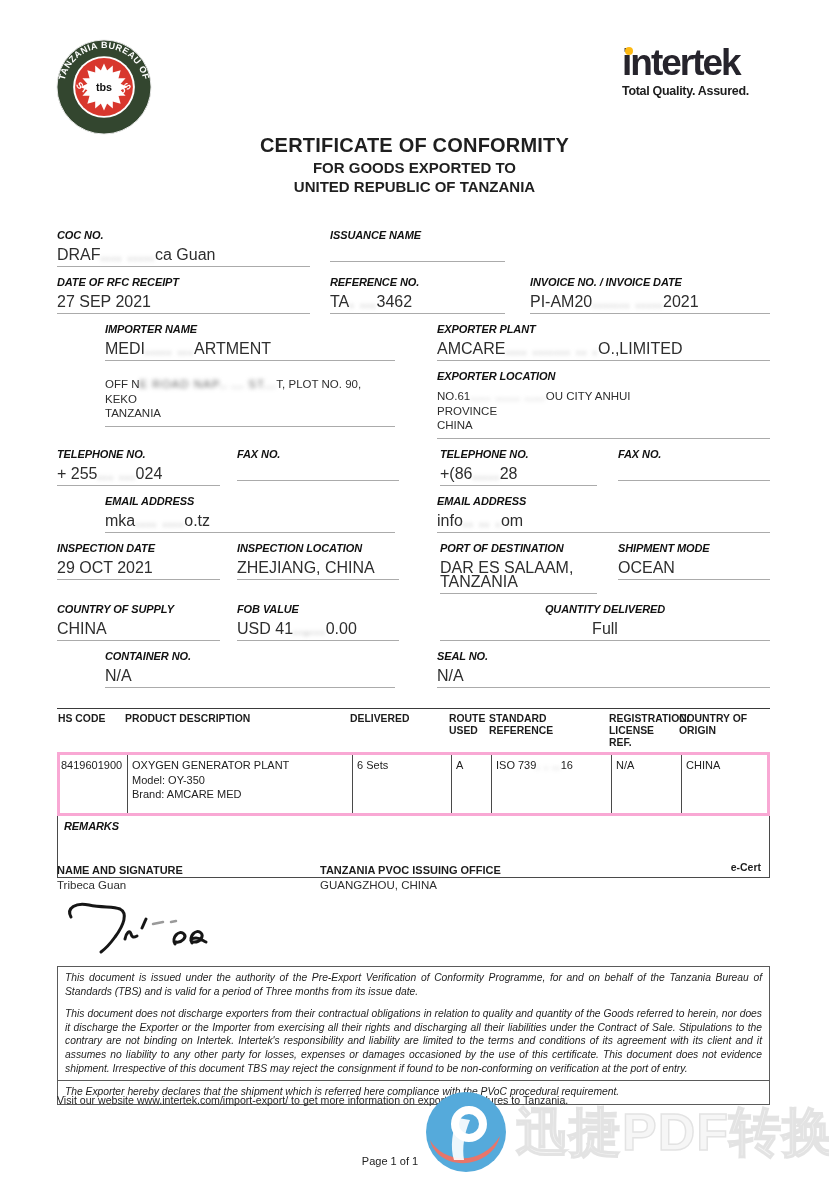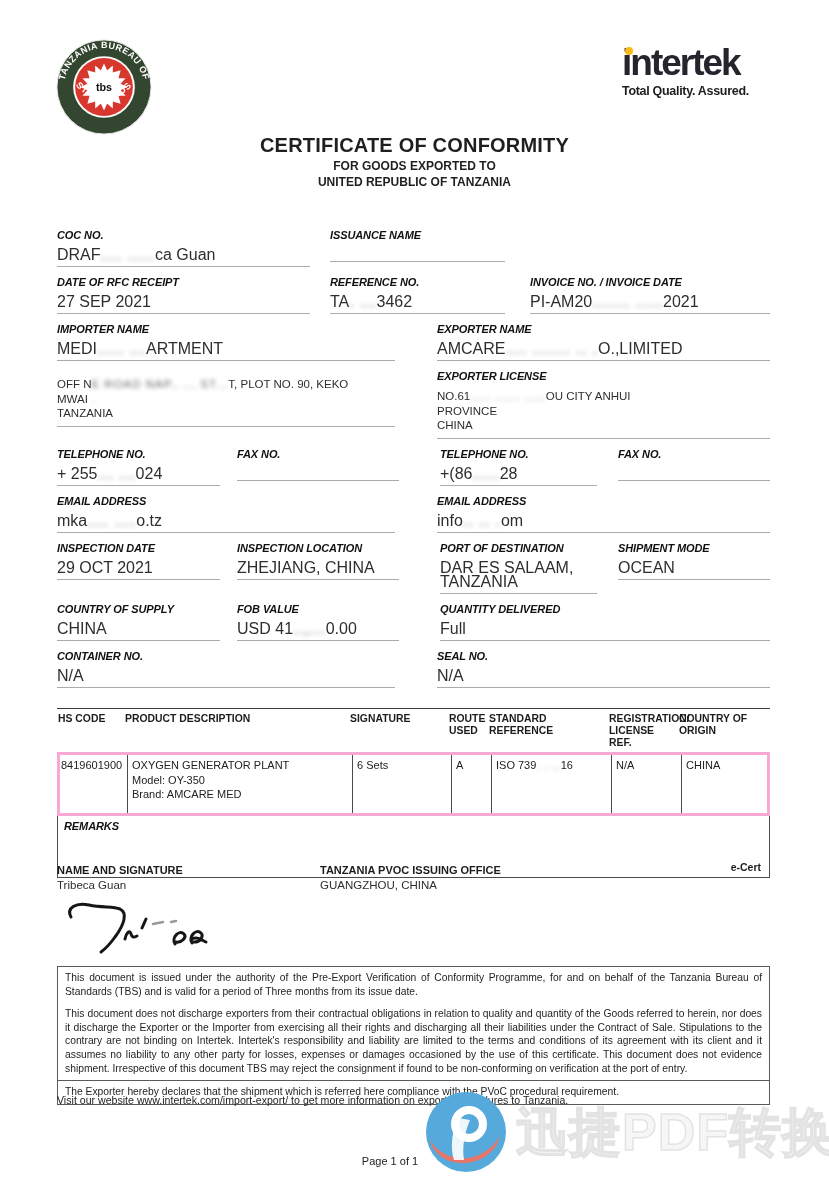--- a/index.html
+++ b/index.html
@@ -9,30 +9,30 @@
 
   
   .tbs-logo { position:absolute; left:55px; top:38px; width:98px; height:98px; }
   .intertek { position:absolute; left:622px; top:44px; width:170px; }
   .intertek-word { position:relative; font-size:37px; font-weight:bold; letter-spacing:-2px; color:#26242c; line-height:1; }
   .intertek-dot { position:absolute; left:3px; top:3px; width:8px; height:8px; border-radius:50%; background:#fdb913; }
   .intertek-tag { font-size:12.5px; font-weight:bold; color:#1d1d1d; margin-top:3px; letter-spacing:-0.3px; }
 
   .title-block { position:absolute; left:0; top:134px; width:829px; text-align:center; color:#1f1f1f; }
   .title-1 { font-size:20px; font-weight:bold; letter-spacing:0.2px; }
-  .title-2 { font-size:12px; font-weight:bold; margin-top:2px; }
+  .title-2 { font-size:15px; font-weight:bold; margin-top:2px; }
 
   
   .fields { position:absolute; left:57px; top:220px; width:713px; }
   .frow { display:grid; }
   .r3 { grid-template-columns:273px 200px 240px; }
   .r3 > .cell:nth-child(1){ padding-right:20px; }
   .r3 > .cell:nth-child(2){ padding-right:25px; }
   .r2 { grid-template-columns:380px 333px; }
-  .r2 > .cell:nth-child(1){ padding-right:42px; }
+  .r2 > .cell:nth-child(1){ padding-right:42px;margin-left:48px; }
   .r4 { grid-template-columns:180px 203px 178px 152px; }
   .r4 > .cell:nth-child(1){ padding-right:17px; }
   .r4 > .cell:nth-child(2){ padding-right:41px; }
   .r4 > .cell:nth-child(3){ padding-right:21px; }
   .cell { padding-top:9px; }
   .lbl { font-size:11px; font-weight:bold; color:#111; letter-spacing:-0.1px;font-style:italic; }
   .val { font-size:16px; color:#2e2e2e; margin-top:7px; min-height:14px; line-height:14px; padding-bottom:4px; border-bottom:1px solid #ababab; }
   .addr .val-line { font-size:11.5px; color:#2e2e2e; line-height:14.5px; min-height:14.5px; }
   .addr .addr-wrap { margin-top:7px; padding-bottom:5px; border-bottom:1px solid #ababab; }
   .cen { filter:blur(2.2px); color:#6a6a6a; letter-spacing:1px; }
@@ -50,21 +50,21 @@
   .ecert { position:absolute; right:8px; bottom:4px; font-size:10.5px; font-weight:bold; }
 
   
   .sig-section { position:absolute; left:57px; top:864px; width:713px; }
   .sig-grid { display:grid; grid-template-columns:263px 450px; }
   .sig-lbl { font-size:11px; font-weight:bold; }
   .sig-val { font-size:11.5px; margin-top:3px; color:#2e2e2e; }
   .sig-svg { margin-top:6px; margin-left:6px; }
 
   
-  .legal { position:absolute; left:57px; top:966px; width:713px; border:1px solid #5a5a5a; font-size:10.3px; line-height:13.6px; color:#1e1e1e; }
+  .legal { position:absolute; left:57px; top:966px; width:713px; border:1px solid #5a5a5a; font-size:10.3px; line-height:13.6px; color:#1e1e1e;font-style:italic; }
   .legal p { padding:4px 7px 5px 7px; text-align:justify; }
   .legal p.last { border-top:1px solid #5a5a5a; text-align:left; }
   .website { position:absolute; left:57px; top:1094px; width:713px; font-size:10.6px; color:#1e1e1e; }
 
   
   .watermark { position:absolute; left:424px; top:1090px; display:flex; align-items:center; }
   .wm-logo { width:84px; height:84px; flex:0 0 auto; }
   .wm-text { font-size:52px; font-weight:bold; color:#f6f6f6; -webkit-text-stroke:1.4px #e3e3e3; letter-spacing:1px; margin-left:8px; white-space:nowrap; line-height:84px; }
   .page-num { position:absolute; left:0; top:1155px; width:780px; text-align:center; font-size:11px; color:#222; z-index:5; }
 </style>
@@ -152,35 +152,34 @@
         <div class="val"><span>PI-AM20</span><span class="cen">.......  .....</span><span>2021</span></div>
       </div>
     </div>
 
     <div class="frow r2">
       <div class="cell">
         <div class="lbl">IMPORTER NAME</div>
         <div class="val"><span>MEDI</span><span class="cen">.....  ...</span><span>ARTMENT</span></div>
       </div>
       <div class="cell">
-        <div class="lbl">EXPORTER NAME</div>
+        <div class="lbl">EXPORTER PLANT</div>
         <div class="val"><span>AMCARE</span><span class="cen">.... ....... ..  .</span><span>O.,LIMITED</span></div>
       </div>
     </div>
 
     <div class="frow r2 addr">
       <div class="cell">
         <div class="addr-wrap">
           <div class="val-line"><span>OFF N</span><span class="cen">E ROAD NAP.. ... ST...</span><span>T, PLOT NO. 90, KEKO</span></div>
-          <div class="val-line"><span>MWAI</span><span class="cen"> .</span></div>
           <div class="val-line">TANZANIA</div>
         </div>
       </div>
       <div class="cell">
-        <div class="lbl">EXPORTER LICENSE</div>
+        <div class="lbl">EXPORTER LOCATION</div>
         <div class="addr-wrap">
           <div class="val-line"><span>NO.61</span><span class="cen">..... ...... .....</span><span>OU CITY ANHUI</span></div>
           <div class="val-line">PROVINCE</div>
           <div class="val-line">CHINA</div>
         </div>
       </div>
     </div>
 
     <div class="frow r4">
       <div class="cell">
@@ -233,21 +232,21 @@
 
     <div class="frow r4">
       <div class="cell">
         <div class="lbl">COUNTRY OF SUPPLY</div>
         <div class="val">CHINA</div>
       </div>
       <div class="cell">
         <div class="lbl">FOB VALUE</div>
         <div class="val"><span>USD 41</span><span class="cen">..,...</span><span>0.00</span></div>
       </div>
-      <div class="cell" style="grid-column:3 / 5; padding-right:0;">
+      <div class="cell" style="grid-column:3 / 5; padding-right:0;text-align:center;">
         <div class="lbl">QUANTITY DELIVERED</div>
         <div class="val">Full</div>
       </div>
     </div>
 
     <div class="frow r2">
       <div class="cell">
         <div class="lbl">CONTAINER NO.</div>
         <div class="val">N/A</div>
       </div>
@@ -255,21 +254,21 @@
         <div class="lbl">SEAL NO.</div>
         <div class="val">N/A</div>
       </div>
     </div>
   </div>
 
   <div class="goods">
     <div class="ghead">
       <div class="hcell">HS CODE</div>
       <div class="hcell">PRODUCT DESCRIPTION</div>
-      <div class="hcell">SIGNATURE</div>
+      <div class="hcell">DELIVERED</div>
       <div class="hcell">ROUTE USED</div>
       <div class="hcell">STANDARD REFERENCE</div>
       <div class="hcell">REGISTRATION/ LICENSE REF.</div>
       <div class="hcell">COUNTRY OF ORIGIN</div>
     </div>
     <div class="grow">
       <div class="gcell" style="padding-left:1px; padding-right:1px;">8419601900</div>
       <div class="gcell">
         <div>OXYGEN GENERATOR PLANT</div>
         <div>Model: OY-350</div>

